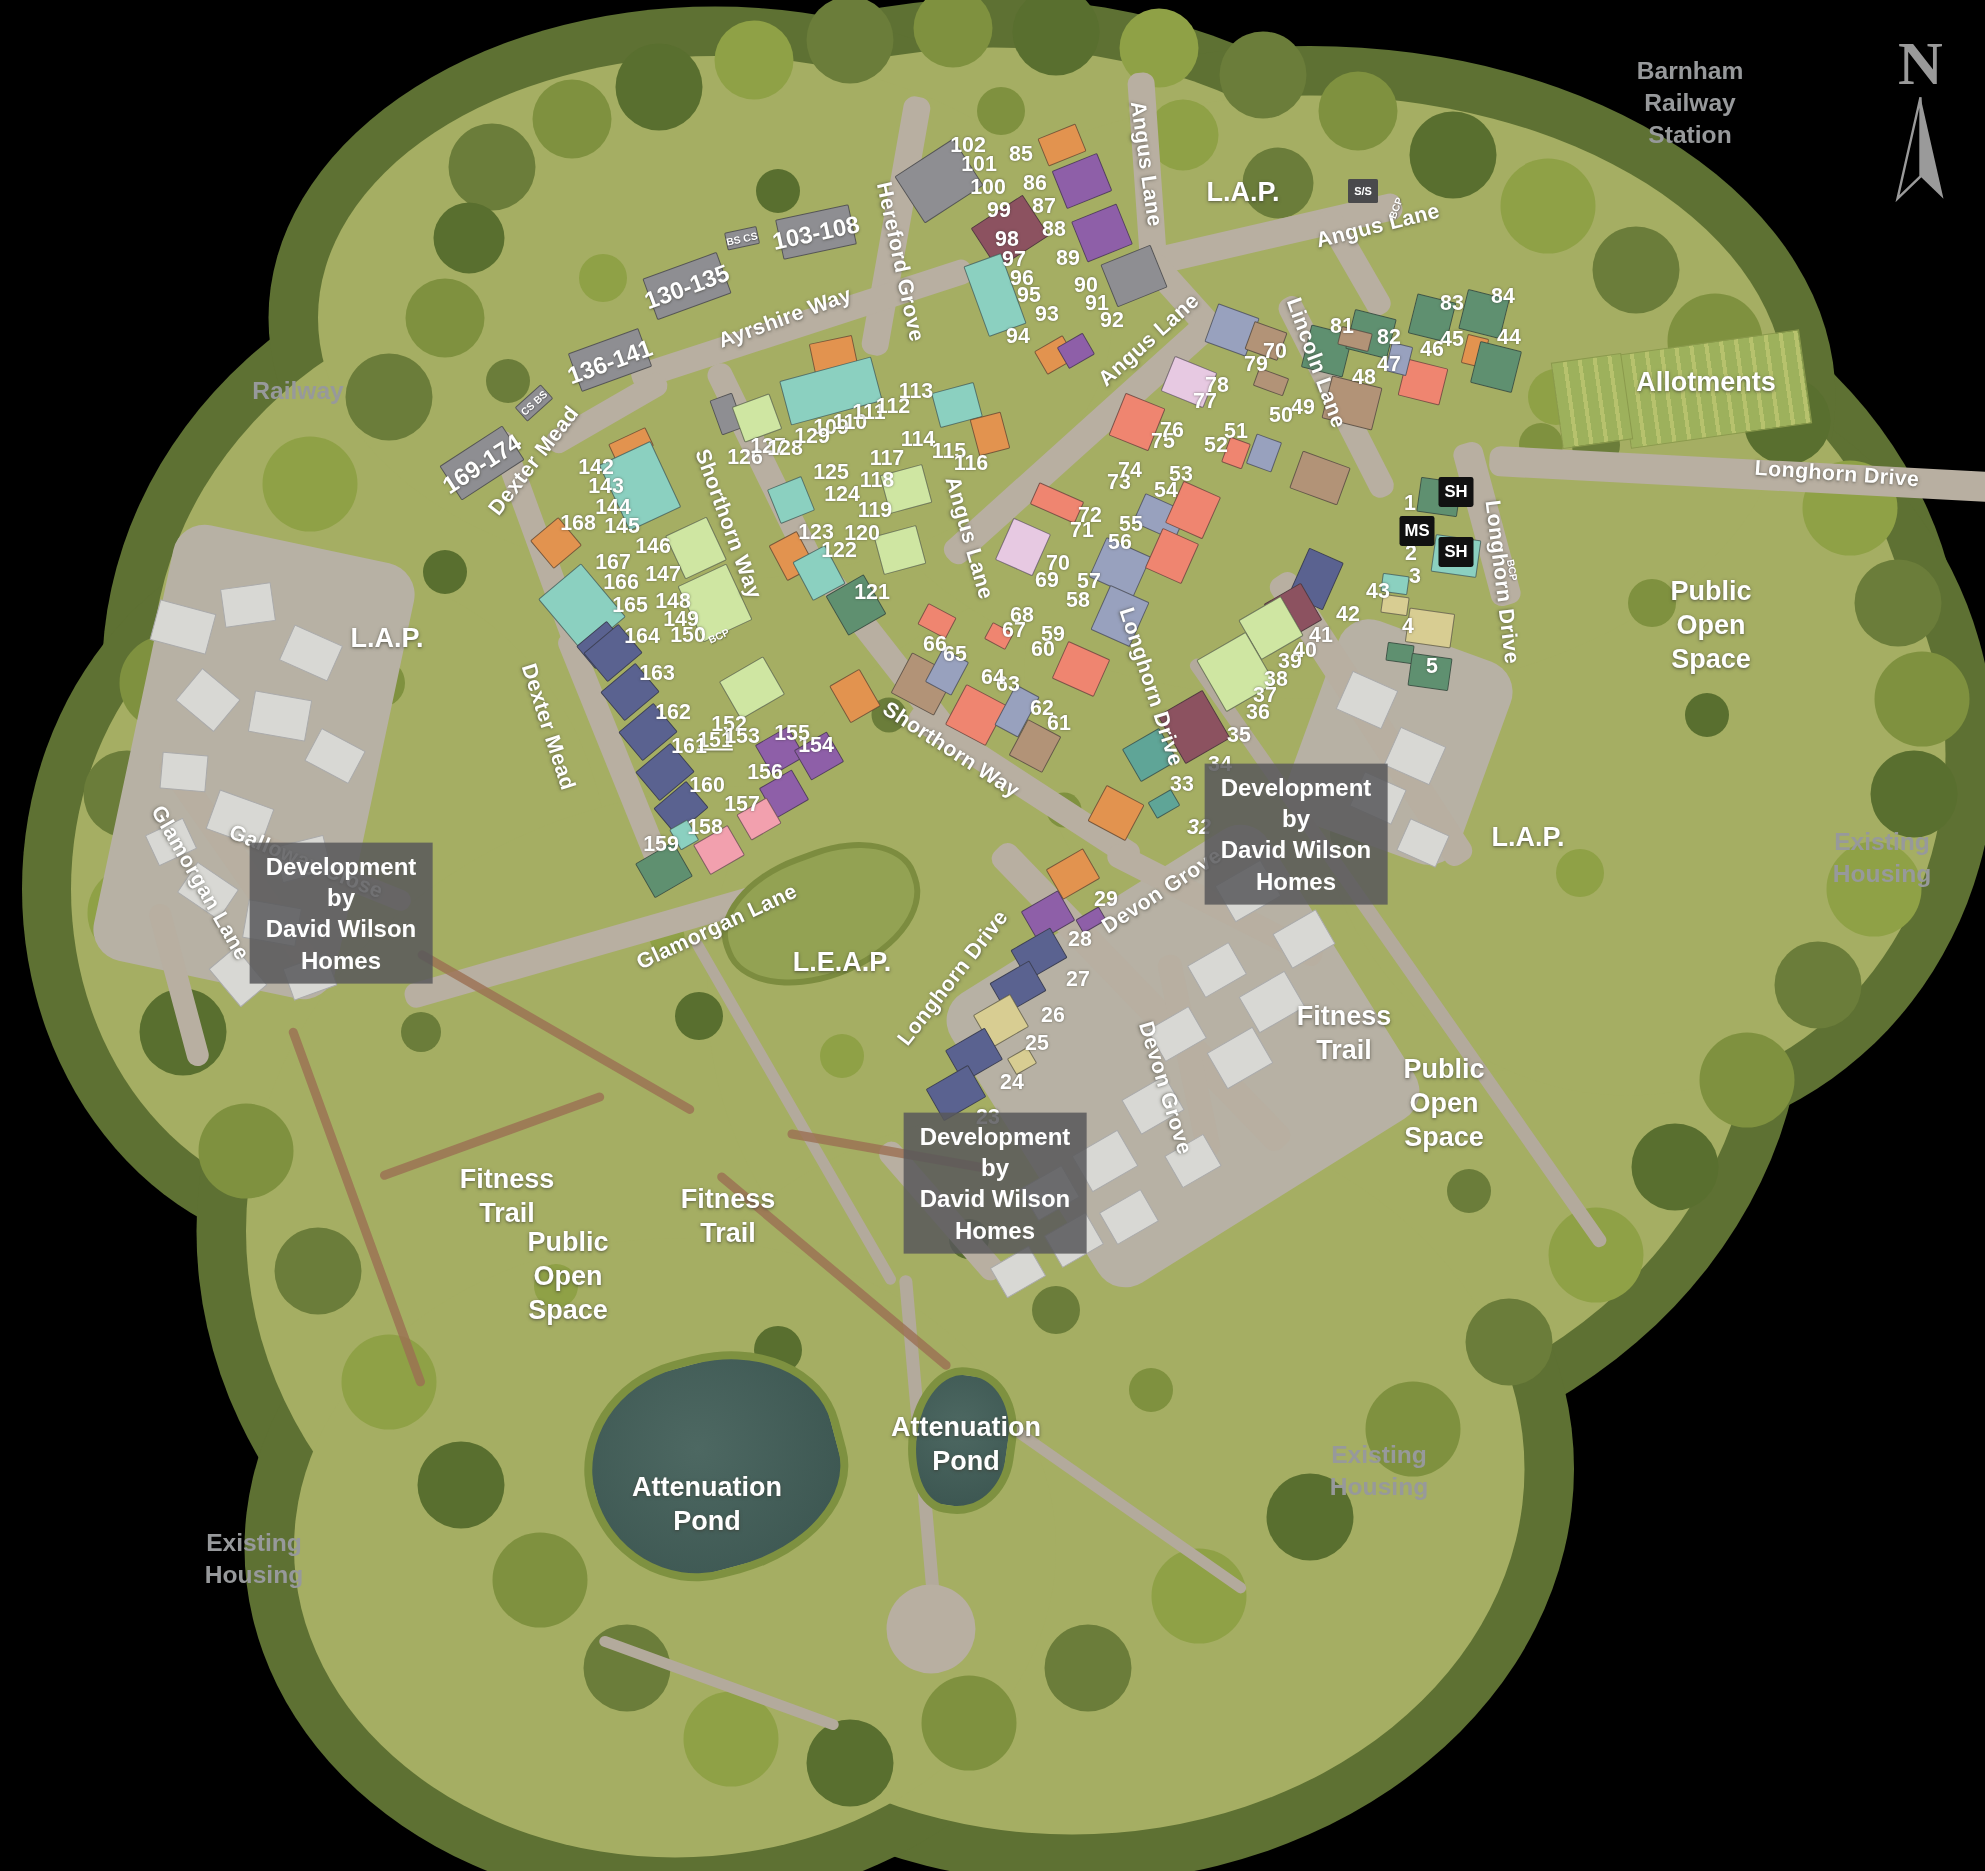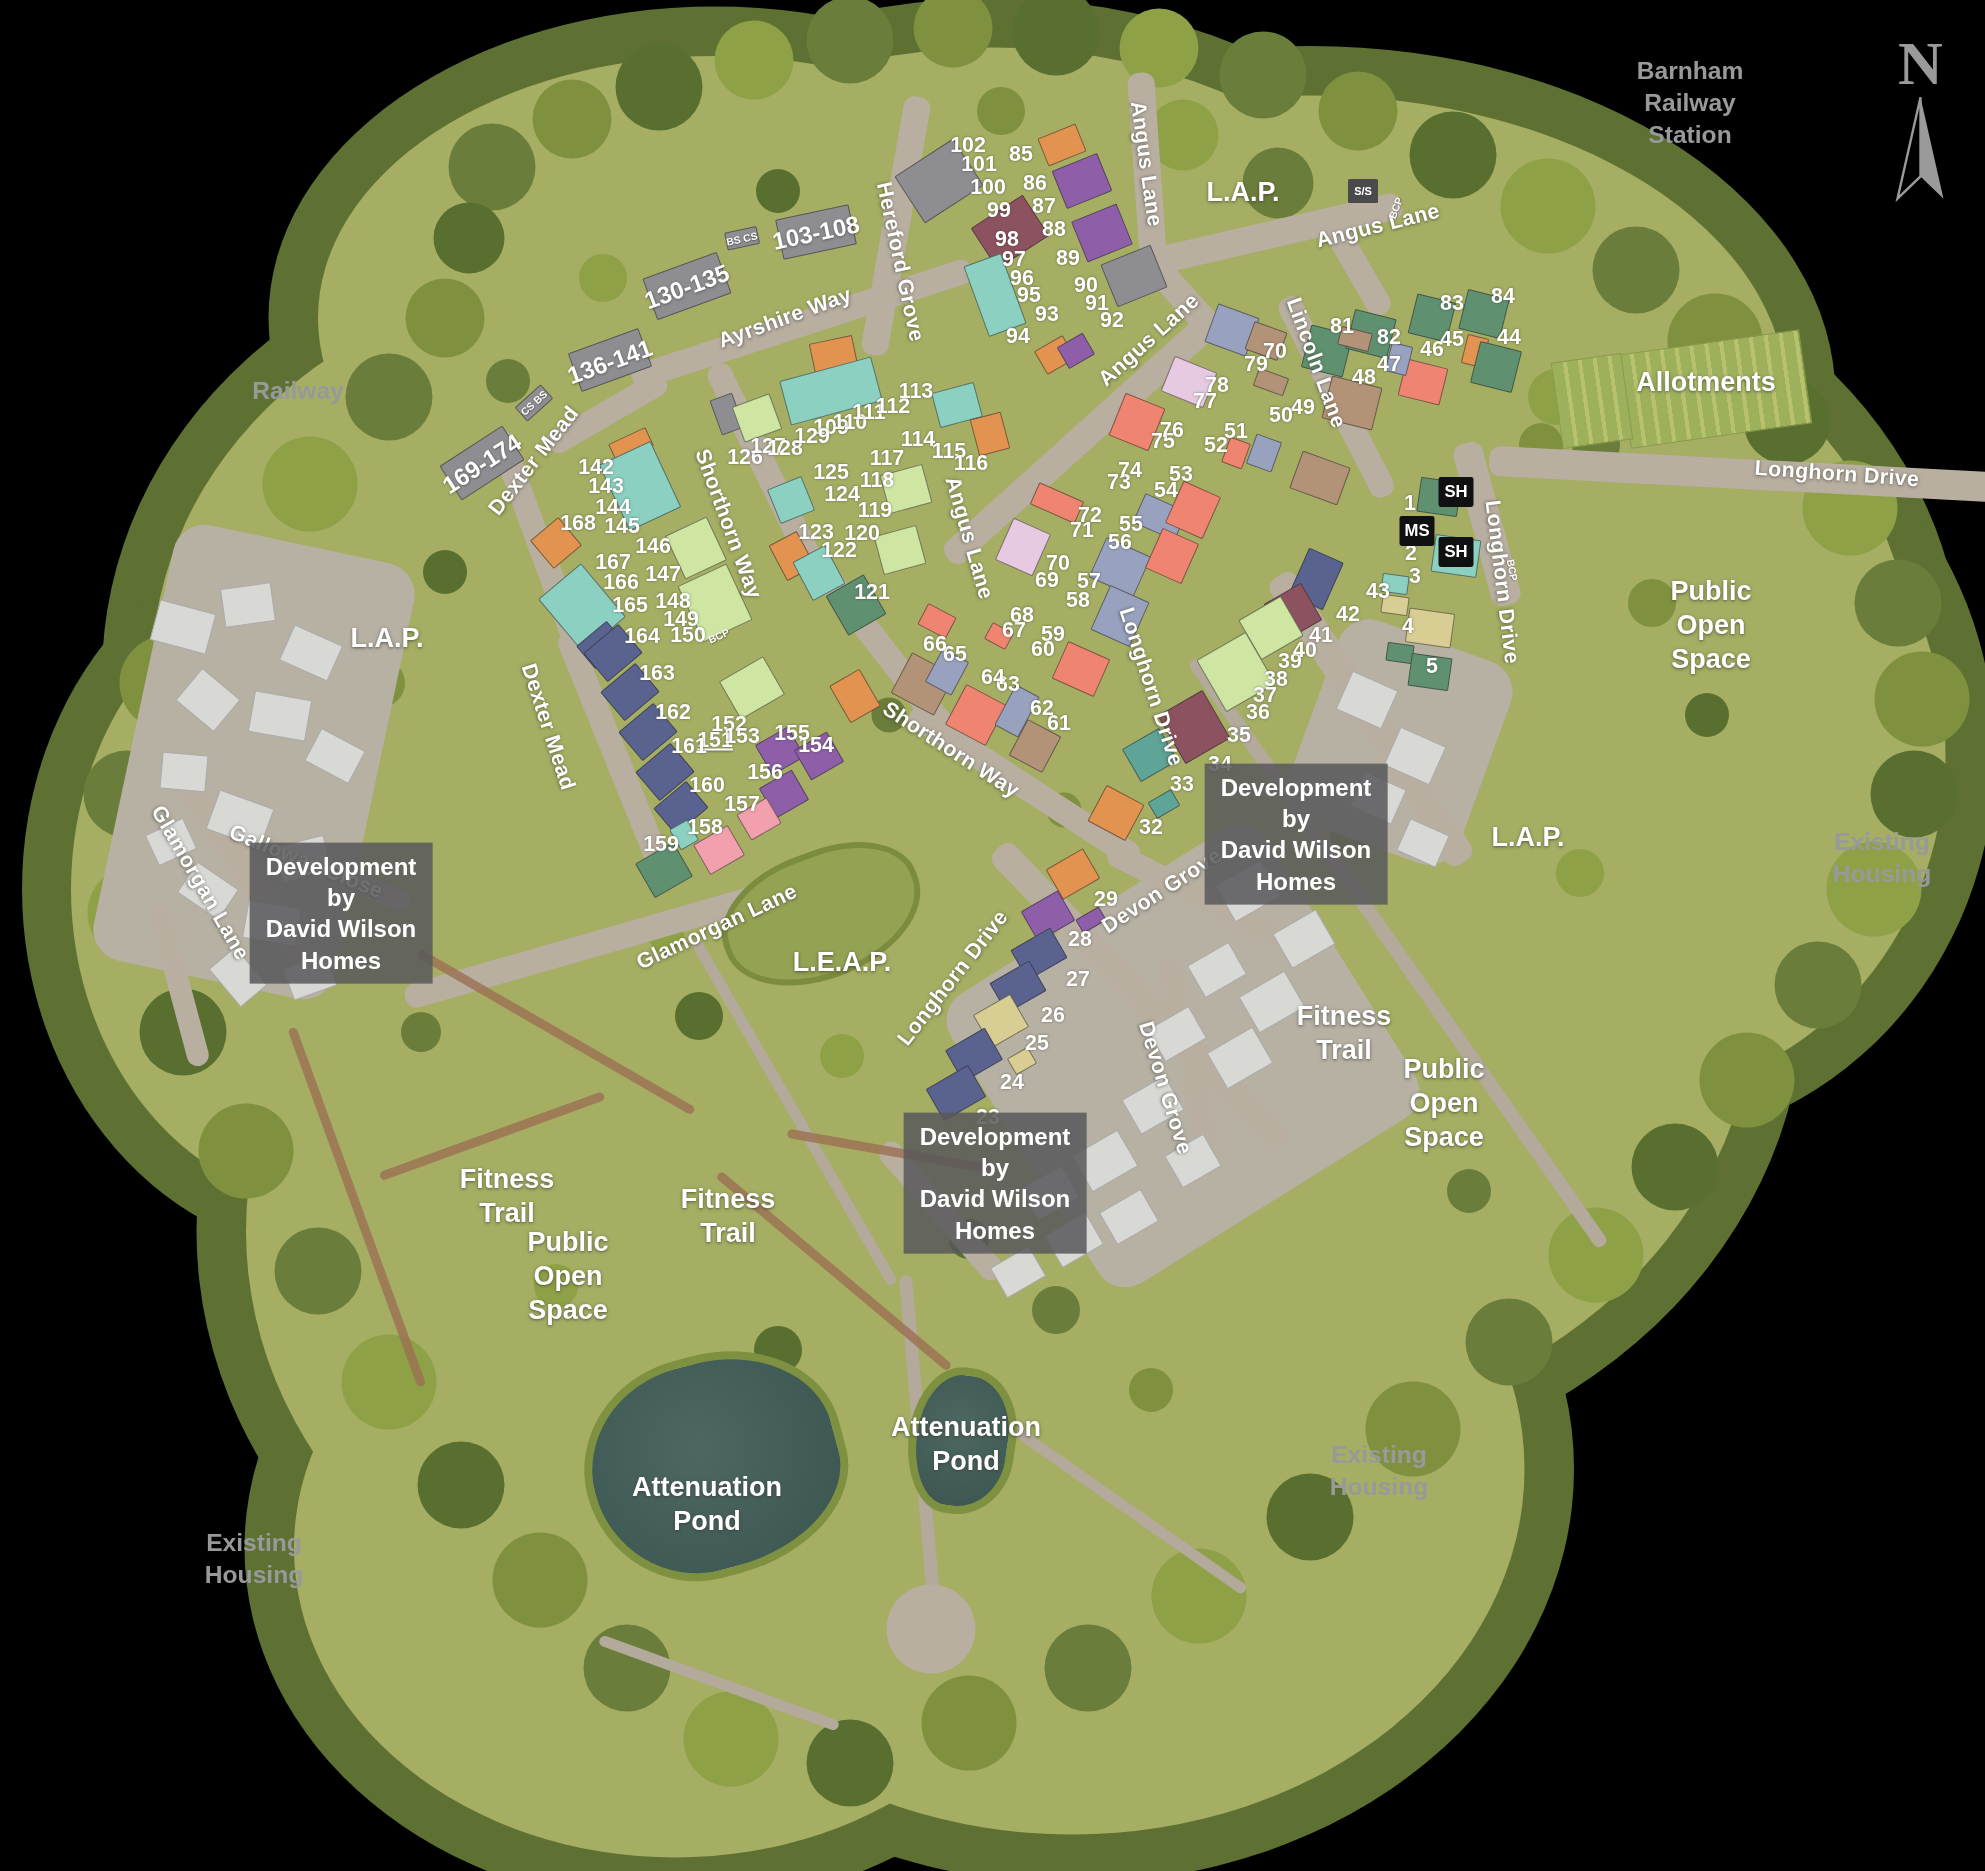--- a/index.html
+++ b/index.html
@@ -339,21 +339,21 @@
       <div class="plot-num" style="left: 1415px; top: 576px; transform: translate(-50%, -50%);">3</div>
       <div class="plot-num" style="left: 1408px; top: 626px; transform: translate(-50%, -50%);">4</div>
       <div class="plot-num" style="left: 1432px; top: 666px; transform: translate(-50%, -50%);">5</div>
       <div class="plot-num" style="left: 988px; top: 1117px; transform: translate(-50%, -50%);">23</div>
       <div class="plot-num" style="left: 1012px; top: 1082px; transform: translate(-50%, -50%);">24</div>
       <div class="plot-num" style="left: 1037px; top: 1043px; transform: translate(-50%, -50%);">25</div>
       <div class="plot-num" style="left: 1053px; top: 1015px; transform: translate(-50%, -50%);">26</div>
       <div class="plot-num" style="left: 1078px; top: 979px; transform: translate(-50%, -50%);">27</div>
       <div class="plot-num" style="left: 1080px; top: 939px; transform: translate(-50%, -50%);">28</div>
       <div class="plot-num" style="left: 1106px; top: 899px; transform: translate(-50%, -50%);">29</div>
-      <div class="plot-num" style="left: 1151px; top: 827px; transform: translate(-50%, -50%);">32</div>
+      <div class="plot-num" style="left: 1199px; top: 827px; transform: translate(-50%, -50%); font-style: italic;">32</div>
       <div class="plot-num" style="left: 1182px; top: 784px; transform: translate(-50%, -50%);">33</div>
       <div class="plot-num" style="left: 1220px; top: 764px; transform: translate(-50%, -50%);">34</div>
       <div class="plot-num" style="left: 1239px; top: 735px; transform: translate(-50%, -50%);">35</div>
       <div class="plot-num" style="left: 1258px; top: 712px; transform: translate(-50%, -50%);">36</div>
       <div class="plot-num" style="left: 1265px; top: 695px; transform: translate(-50%, -50%);">37</div>
       <div class="plot-num" style="left: 1276px; top: 679px; transform: translate(-50%, -50%);">38</div>
       <div class="plot-num" style="left: 1290px; top: 661px; transform: translate(-50%, -50%);">39</div>
       <div class="plot-num" style="left: 1305px; top: 650px; transform: translate(-50%, -50%);">40</div>
       <div class="plot-num" style="left: 1321px; top: 635px; transform: translate(-50%, -50%);">41</div>
       <div class="plot-num" style="left: 1348px; top: 614px; transform: translate(-50%, -50%);">42</div>

